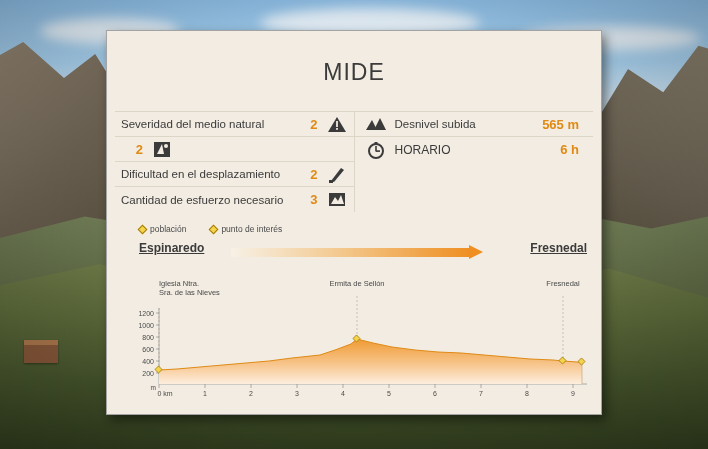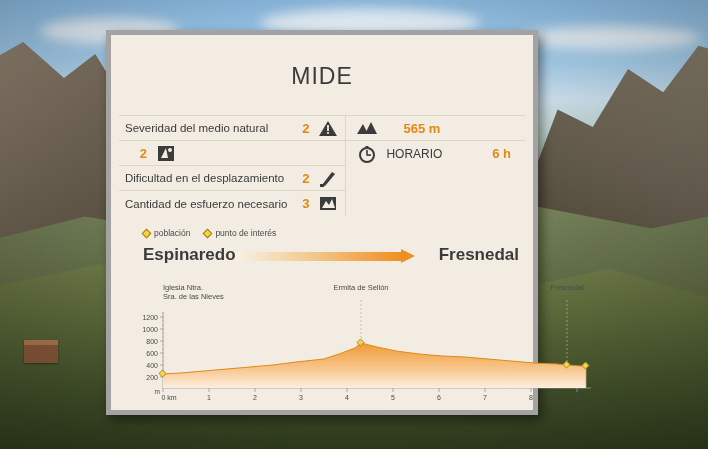--- a/index.html
+++ b/index.html
@@ -95,24 +95,24 @@
     position: absolute;
     inset: 0;
     background: radial-gradient(ellipse at 50% 45%, rgba(0,0,0,0) 40%, rgba(0,0,0,0.25) 100%);
   }
 
   
   .panel {
     position: absolute;
     left: 106px;
     top: 30px;
-    width: 432px;
+    width: 496px;
     height: 385px;
     background: #f2ece2;
-    border: 5px solid #a3a3a3;
+    border: 1px solid #a3a3a3;
     box-shadow: 4px 5px 10px rgba(0,0,0,0.45);
     box-sizing: border-box;
   }
   .panel-title {
     text-align: center;
     font-size: 23px;
     color: #3b3b3b;
     letter-spacing: 1px;
     padding-top: 28px;
     padding-bottom: 16px;
@@ -170,21 +170,21 @@
   .right .label.caps { font-size: 12px; }
 
   
   .chart-area {
     position: relative;
     margin: 10px 8px 0 8px;
     height: 185px;
   }
   .legend {
     display: flex;
-    gap: 14px;
+    gap: 24px;
     align-items: center;
     padding-left: 24px;
     height: 14px;
   }
   .legend-item {
     display: flex;
     align-items: center;
     gap: 4px;
     font-size: 8.5px;
     color: #4a4a4a;
@@ -197,23 +197,24 @@
     transform: rotate(45deg);
   }
   .endpoints {
     position: relative;
     height: 26px;
     margin-top: 2px;
   }
   .ep-left, .ep-right {
     position: absolute;
     top: 3px;
-    font-size: 17px;
+    font-size: 12px;
     font-weight: bold;
     color: #3b3b3b;
+    text-decoration: underline;
   }
   .ep-left { left: 24px; }
   .ep-right { right: 6px; }
   .arrow-wrap {
     position: absolute;
     left: 116px;
     right: 110px;
     top: 7px;
     height: 14px;
   }
@@ -316,20 +317,21 @@
 
       <div class="mide-col right">
 
         <div class="mide-row">
           <div class="ico">
             <svg width="22" height="16" viewBox="0 0 22 16">
                 <path d="M1 14 L7 4 L12 14 Z" fill="#3b3b3b"></path>
                 <path d="M9 14 L15 2 L21 14 Z" fill="#3b3b3b"></path>
               </svg>
           </div>
+          <div class="label">Desnivel subida</div>
           <div class="value">565 m</div>
         </div>
 
 
 
         <div class="mide-row" style="border-bottom:none">
           <div class="ico">
             <svg width="22" height="18" viewBox="0 0 22 18">
                 <circle cx="11" cy="10" r="7" fill="none" stroke="#3b3b3b" stroke-width="2"></circle>
                 <rect x="10.2" y="5" width="1.6" height="5.5" fill="#3b3b3b"></rect>

